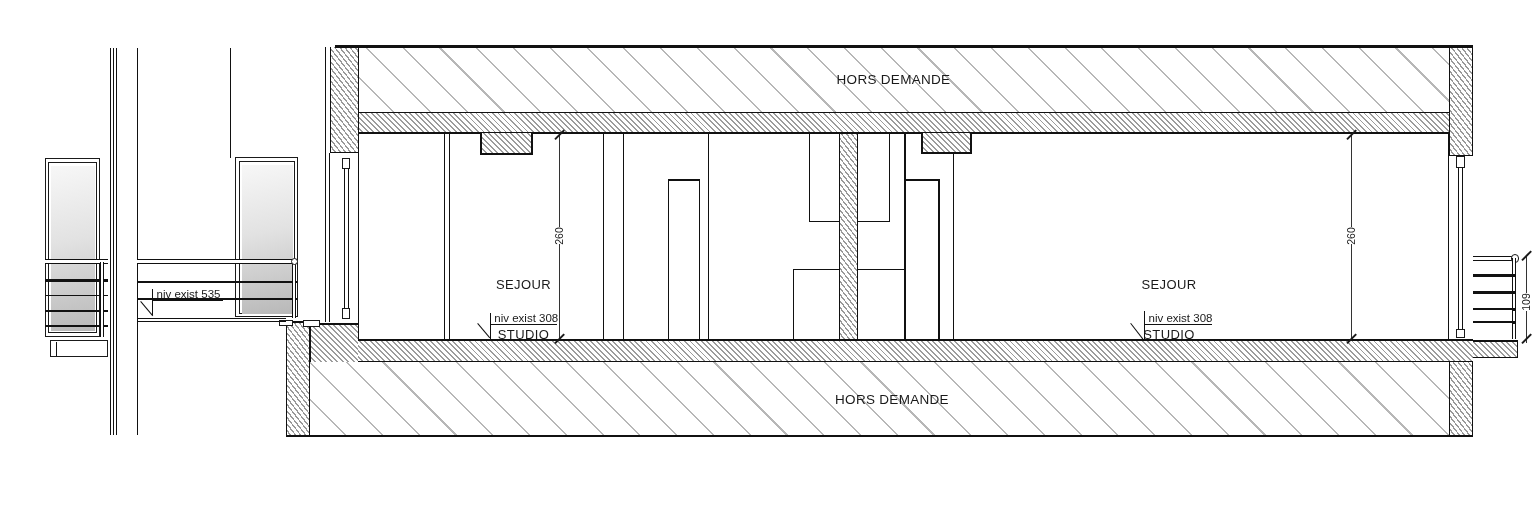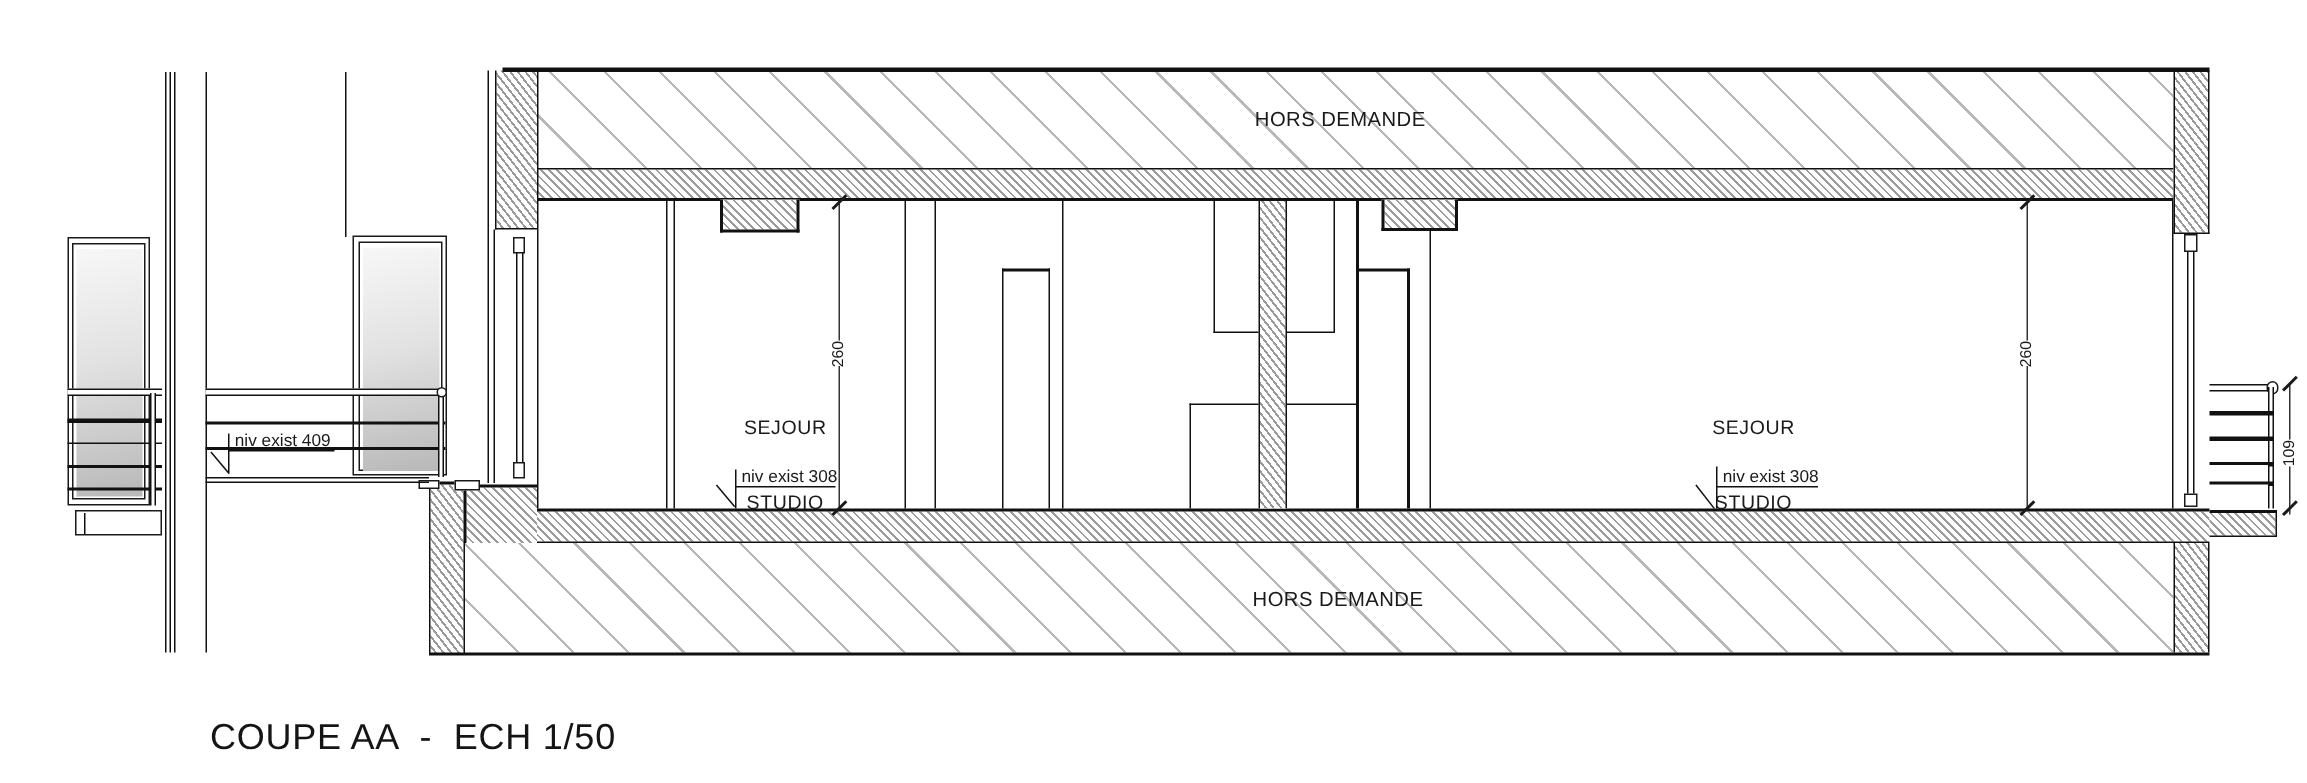--- a/index.html
+++ b/index.html
@@ -84,21 +84,21 @@
   <div class="ln" style="left:136.7px;top:281px;width:160px;height:2.3px;"></div>
   <div class="ln" style="left:136.7px;top:297.6px;width:160px;height:2.3px;"></div>
   <div class="hollow" style="left:292.3px;top:262.7px;width:3.8px;height:55.6px;"></div>
   <div class="circ" style="left:290.7px;top:257.7px;width:7.6px;height:7.6px;"></div>
 
   <div class="abs" style="left:136.7px;top:318.3px;width:149.6px;height:3.6px;border-top:1.3px solid #111;border-bottom:1.3px solid #111;box-sizing:border-box;"></div>
 
   <div class="ln" style="left:152.2px;top:289px;width:1.2px;height:26.3px;"></div>
   <div class="ln" style="left:140.6px;top:300.9px;width:18.6px;height:1.3px;transform:rotate(50deg);transform-origin:0 0;"></div>
   <div class="ln" style="left:152.2px;top:300.2px;width:71px;height:1.2px;"></div>
-  <div class="txt" style="left:156.5px;top:288.2px;font-size:11.5px;">niv exist 409</div>
+  <div class="txt" style="left:156.5px;top:288.2px;font-size:11.5px;">niv exist 535</div>
 
   <div class="ln" style="left:325.2px;top:46.5px;width:1.1px;height:275.4px;"></div>
   <div class="ln" style="left:328.6px;top:153.3px;width:1.1px;height:168.6px;"></div>
   <div class="box" style="left:341.8px;top:157.6px;width:8px;height:11px;"></div>
   <div class="abs" style="left:343.8px;top:168.3px;width:4.8px;height:139.7px;border-left:1.2px solid #111;border-right:1.2px solid #111;box-sizing:border-box;"></div>
   <div class="box" style="left:341.8px;top:307.7px;width:8px;height:11px;"></div>
 
   <div class="ln" style="left:357.5px;top:46.5px;width:1.2px;height:292.1px;"></div>
   <div class="ln" style="left:444.3px;top:134.3px;width:1.2px;height:204.3px;"></div>
   <div class="ln" style="left:448.5px;top:134.3px;width:1.2px;height:204.3px;"></div>
@@ -173,15 +173,14 @@
 
   <div class="lnd" style="left:1525.9px;top:256px;width:1px;height:37px;"></div>
   <div class="lnd" style="left:1525.9px;top:311px;width:1px;height:32.3px;"></div>
   <div class="tick" style="left:1519.7px;top:255.2px;"></div>
   <div class="tick" style="left:1519.7px;top:338px;"></div>
   <div class="txt rot90" style="left:1510.9px;top:296px;width:30px;height:12px;font-size:10.5px;text-align:center;">109</div>
 
   <div class="txt" style="left:792px;top:71.8px;width:203px;text-align:center;font-size:13.5px;letter-spacing:0.3px;">HORS DEMANDE</div>
   <div class="txt" style="left:790.5px;top:391.8px;width:203px;text-align:center;font-size:13.5px;letter-spacing:0.3px;">HORS DEMANDE</div>
 
-  <div class="txt" style="left:140px;top:478px;font-size:24px;letter-spacing:0.5px;color:#151515;">COUPE AA  -  ECH 1/50</div>
 
 </div>
 
 </body></html>

